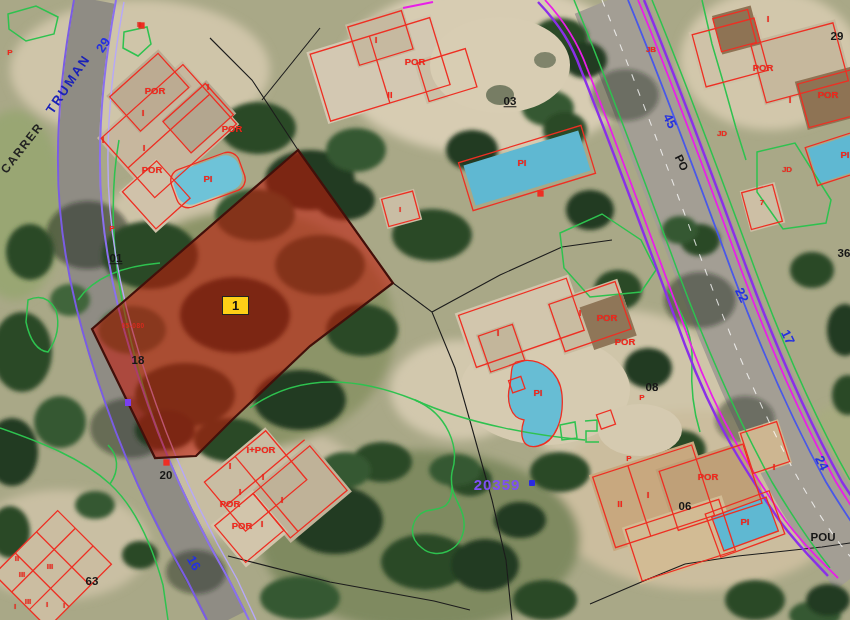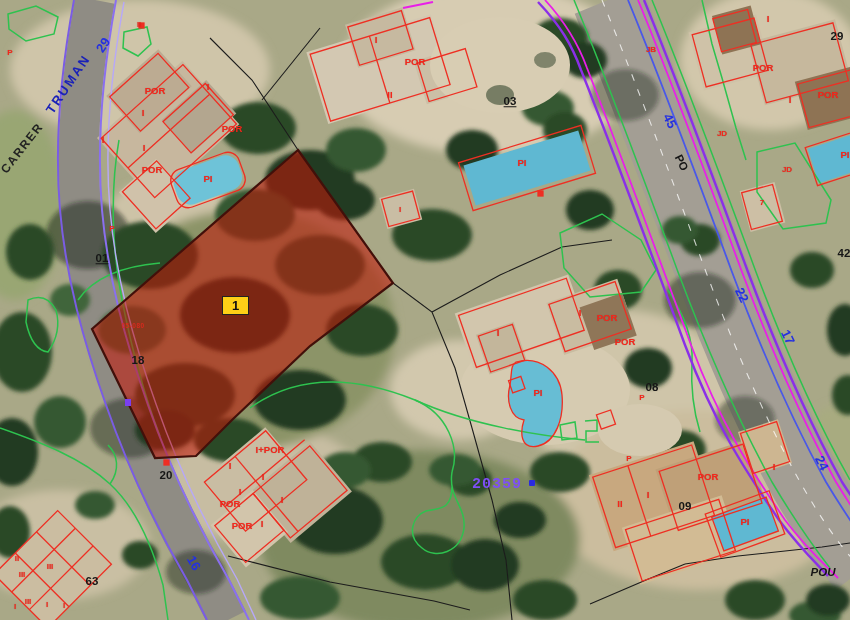--- a/index.html
+++ b/index.html
@@ -10,21 +10,21 @@
        transform:translate(-50%,-50%);}
   .red{color:#f5261b;font-weight:700;font-size:9.5px;text-shadow:0 0 1px rgba(90,0,0,.35);}
   .black{color:#161616;font-weight:700;font-size:11.5px;}
   .blue{color:#2531e0;font-weight:700;font-size:13px;}
   .street{color:#222;font-weight:700;font-size:12px;letter-spacing:1.5px;}
   .street-blue{color:#1a21b8;font-weight:700;font-size:13px;letter-spacing:2px;}
   .ref{color:#7e4ff5;font-weight:700;font-size:15px;letter-spacing:1px;}
   .pcode{color:#e0281e;font-weight:700;font-size:6.5px;letter-spacing:.5px;opacity:.9;}
   #carrer{left:22px;top:148px;transform:translate(-50%,-50%) rotate(-52deg);}
   #truman{left:68px;top:84px;transform:translate(-50%,-50%) rotate(-56deg);}
-  #ref20359{left:497px;top:484px;font-family:Liberation Mono, monospace;}
+  #ref20359{left:497px;top:484px;}
   #refdot{position:absolute;left:529px;top:480px;width:6px;height:6px;background:#2a2ae0;border-radius:1px;}
   #pcode{left:133px;top:326px;}
   #marker1{position:absolute;left:222px;top:296px;width:27px;height:19px;
            background:#fdd017;border:1.6px solid #222;box-sizing:border-box;
            color:#111;font-weight:700;font-size:13px;display:flex;
            align-items:center;justify-content:center;z-index:30;}
   #labels{position:absolute;left:0;top:0;width:100%;height:100%;z-index:25;}
   .toplabels{z-index:26;}
 </style>
 </head>
@@ -345,51 +345,51 @@
       <div class="lbl red" style="left: 722px; top: 134px; font-size: 8px; transform: translate(-50%, -50%);">JD</div>
       <div class="lbl red" style="left: 845px; top: 155px; transform: translate(-50%, -50%);">PI</div>
       <div class="lbl red" style="left: 787px; top: 170px; font-size: 8px; transform: translate(-50%, -50%);">JD</div>
       <div class="lbl red" style="left: 762px; top: 203px; font-size: 8px; transform: translate(-50%, -50%);">7</div>
       <div class="lbl red" style="left: 498px; top: 333px; transform: translate(-50%, -50%);">I</div>
       <div class="lbl red" style="left: 580px; top: 313px; transform: translate(-50%, -50%);">I</div>
       <div class="lbl red" style="left: 607px; top: 318px; transform: translate(-50%, -50%);">POR</div>
       <div class="lbl red" style="left: 625px; top: 342px; transform: translate(-50%, -50%);">POR</div>
       <div class="lbl red" style="left: 538px; top: 393px; transform: translate(-50%, -50%);">PI</div>
       <div class="lbl red" style="left: 642px; top: 398px; font-size: 8px; transform: translate(-50%, -50%);">P</div>
-      <div class="lbl red" style="left: 270px; top: 450px; transform: translate(-50%, -50%);">I+POR</div>
+      <div class="lbl red" style="left: 261px; top: 450px; transform: translate(-50%, -50%);">I+POR</div>
       <div class="lbl red" style="left: 230px; top: 466px; transform: translate(-50%, -50%);">I</div>
       <div class="lbl red" style="left: 263px; top: 477px; transform: translate(-50%, -50%);">I</div>
       <div class="lbl red" style="left: 240px; top: 492px; transform: translate(-50%, -50%);">I</div>
       <div class="lbl red" style="left: 230px; top: 504px; transform: translate(-50%, -50%);">POR</div>
       <div class="lbl red" style="left: 282px; top: 500px; transform: translate(-50%, -50%);">I</div>
       <div class="lbl red" style="left: 242px; top: 526px; transform: translate(-50%, -50%);">POR</div>
       <div class="lbl red" style="left: 262px; top: 524px; transform: translate(-50%, -50%);">I</div>
       <div class="lbl red" style="left: 629px; top: 459px; font-size: 8px; transform: translate(-50%, -50%);">P</div>
       <div class="lbl red" style="left: 774px; top: 467px; transform: translate(-50%, -50%);">I</div>
       <div class="lbl red" style="left: 708px; top: 477px; transform: translate(-50%, -50%);">POR</div>
       <div class="lbl red" style="left: 648px; top: 495px; transform: translate(-50%, -50%);">I</div>
       <div class="lbl red" style="left: 620px; top: 504px; transform: translate(-50%, -50%);">II</div>
       <div class="lbl red" style="left: 745px; top: 522px; transform: translate(-50%, -50%);">PI</div>
       <div class="lbl red" style="left: 17px; top: 559px; font-size: 8px; transform: translate(-50%, -50%);">II</div>
       <div class="lbl red" style="left: 50px; top: 567px; font-size: 8px; transform: translate(-50%, -50%);">III</div>
       <div class="lbl red" style="left: 22px; top: 575px; font-size: 8px; transform: translate(-50%, -50%);">III</div>
       <div class="lbl red" style="left: 28px; top: 602px; font-size: 8px; transform: translate(-50%, -50%);">III</div>
       <div class="lbl red" style="left: 15px; top: 607px; font-size: 8px; transform: translate(-50%, -50%);">I</div>
       <div class="lbl red" style="left: 47px; top: 605px; font-size: 8px; transform: translate(-50%, -50%);">I</div>
       <div class="lbl red" style="left: 64px; top: 606px; font-size: 8px; transform: translate(-50%, -50%);">I</div>
-      <div class="lbl black" style="left: 102px; top: 259px; transform: translate(-50%, -50%); text-decoration: underline;">01</div>
+      <div class="lbl black" style="left: 116px; top: 259px; transform: translate(-50%, -50%); text-decoration: underline;">01</div>
       <div class="lbl black" style="left: 510px; top: 102px; transform: translate(-50%, -50%); text-decoration: underline;">03</div>
       <div class="lbl black" style="left: 652px; top: 388px; transform: translate(-50%, -50%);">08</div>
-      <div class="lbl black" style="left: 685px; top: 507px; transform: translate(-50%, -50%);">09</div>
+      <div class="lbl black" style="left: 685px; top: 507px; transform: translate(-50%, -50%);">06</div>
       <div class="lbl black" style="left: 166px; top: 476px; transform: translate(-50%, -50%);">20</div>
       <div class="lbl black" style="left: 138px; top: 361px; transform: translate(-50%, -50%);">18</div>
-      <div class="lbl black" style="left: 844px; top: 254px; transform: translate(-50%, -50%);">42</div>
+      <div class="lbl black" style="left: 844px; top: 254px; transform: translate(-50%, -50%);">36</div>
       <div class="lbl black" style="left: 837px; top: 37px; transform: translate(-50%, -50%);">29</div>
       <div class="lbl black" style="left: 68px; top: 582px; transform: translate(-50%, -50%); padding-left: 48px;">63</div>
-      <div class="lbl black" style="left: 823px; top: 573px; transform: translate(-50%, -50%); font-style: italic;">POU</div>
+      <div class="lbl black" style="left: 823px; top: 538px; transform: translate(-50%, -50%);">POU</div>
       <div class="lbl black" style="left: 681px; top: 163px; transform: translate(-50%, -50%) rotate(64deg);">PO</div>
       <div class="lbl blue" style="left: 103px; top: 45px; transform: translate(-50%, -50%) rotate(-56deg);">29</div>
       <div class="lbl blue" style="left: 670px; top: 121px; transform: translate(-50%, -50%) rotate(63deg);">45</div>
       <div class="lbl blue" style="left: 742px; top: 295px; transform: translate(-50%, -50%) rotate(64deg);">22</div>
       <div class="lbl blue" style="left: 788px; top: 337px; transform: translate(-50%, -50%) rotate(64deg);">17</div>
       <div class="lbl blue" style="left: 822px; top: 463px; transform: translate(-50%, -50%) rotate(64deg);">24</div>
       <div class="lbl blue" style="left: 194px; top: 563px; transform: translate(-50%, -50%) rotate(60deg);">16</div>
     </div>
 
 <div class="lbl street toplabels" id="carrer">CARRER</div>

